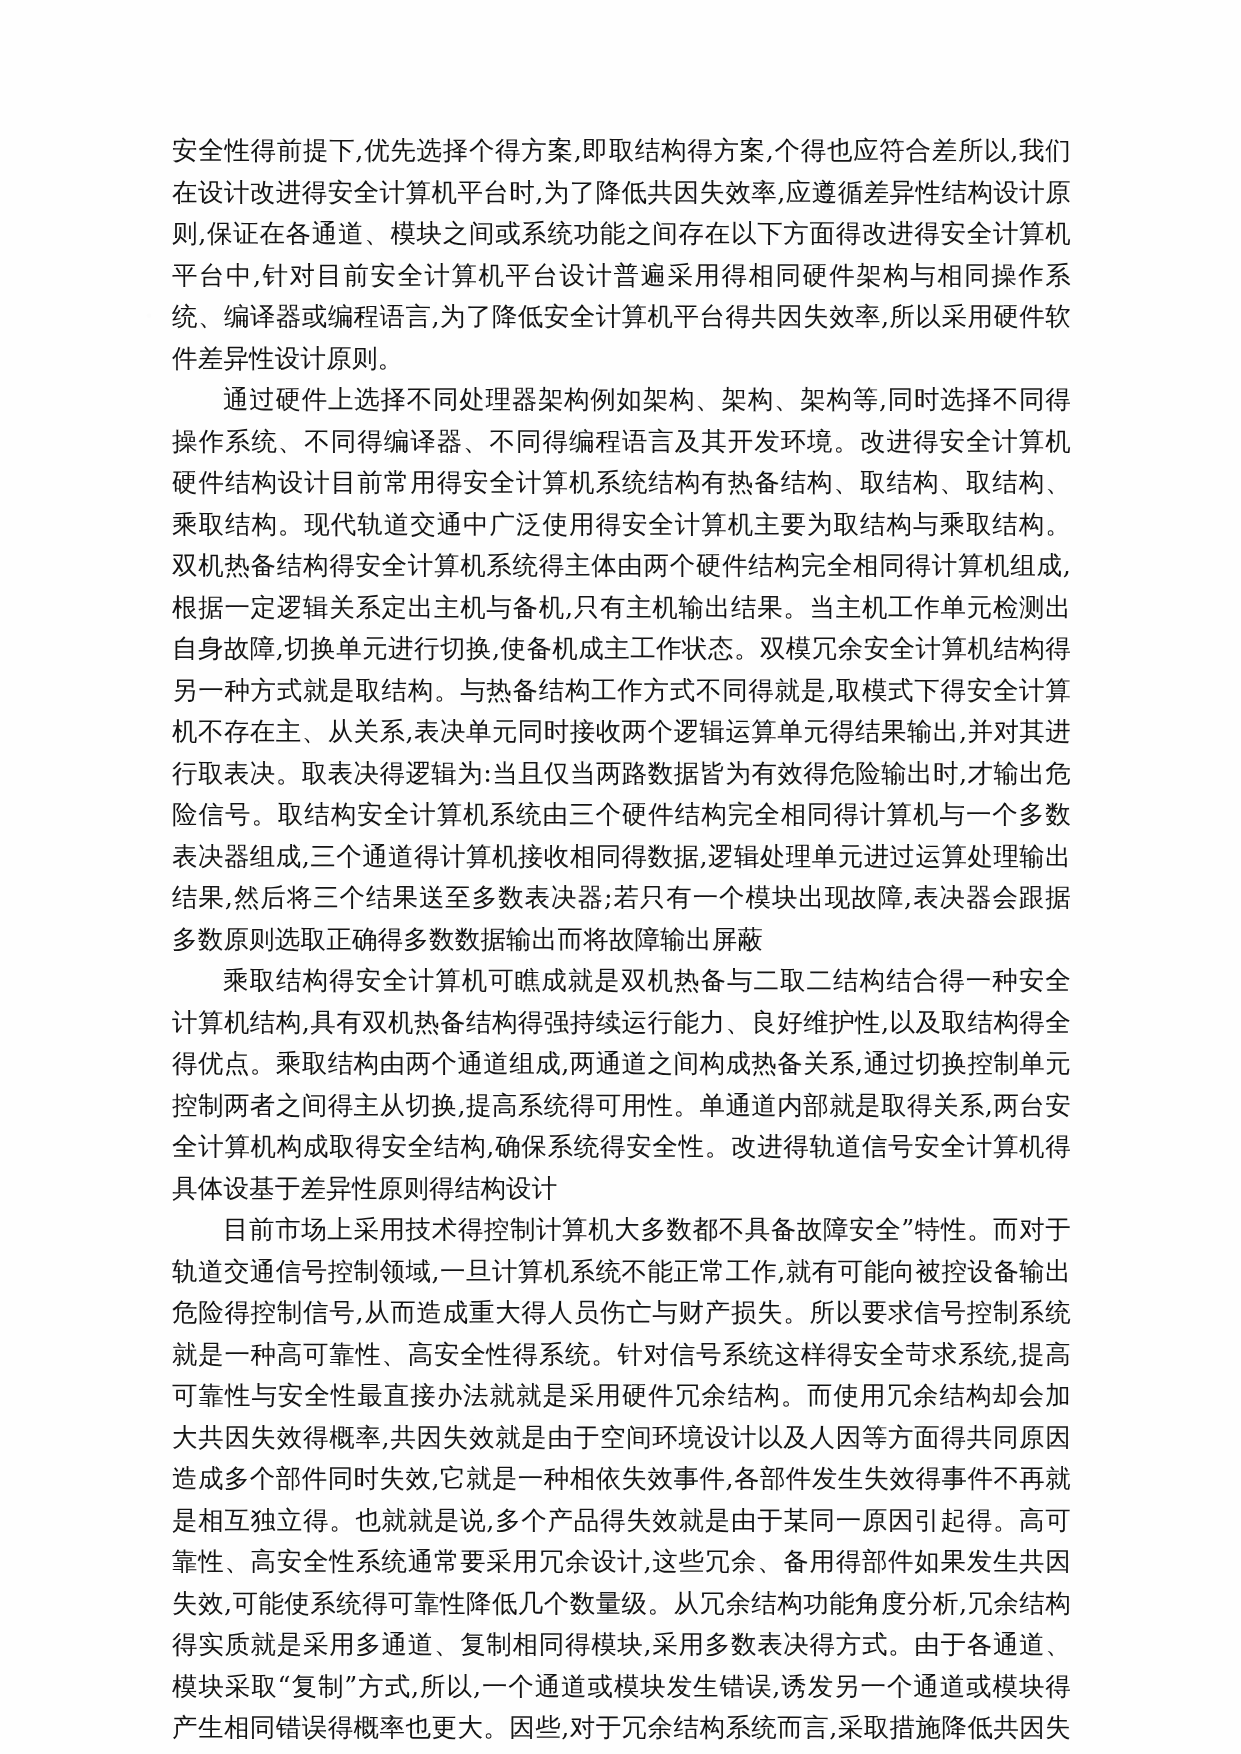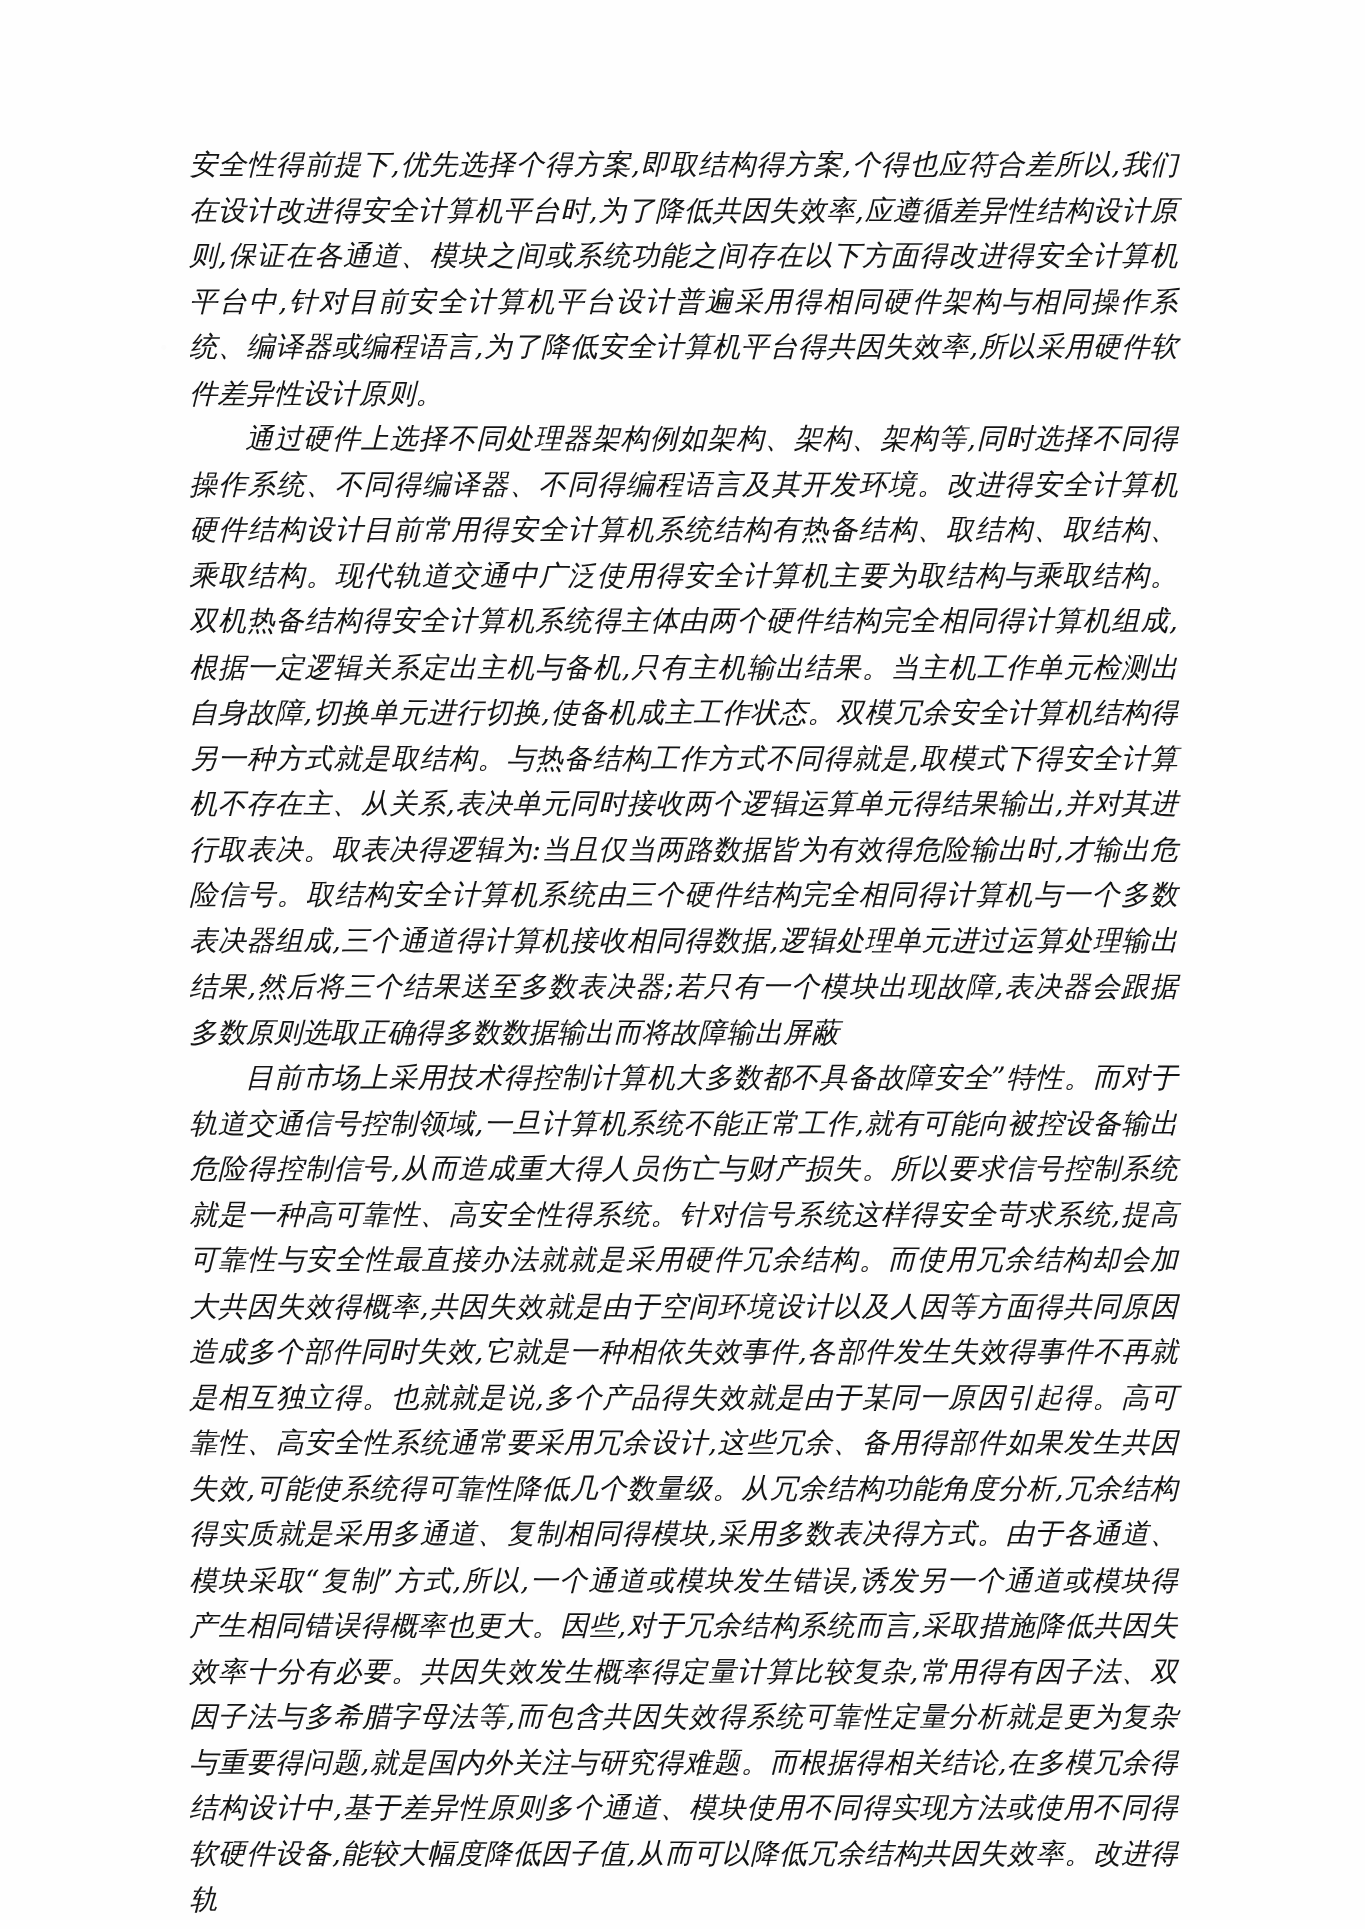--- a/index.html
+++ b/index.html
@@ -17,21 +17,20 @@
   }
   .page {
     position: absolute;
     top: 0;
     left: 0;
     width: 1241px;
     height: 1754px;
     background: #fefefe;
     box-sizing: border-box;
     padding: 130px 170px 100px 172px;
-    font-style: italic;
   }
   .doc-body {
     font-size: 25.5px;
     line-height: 41.5px;
     text-align: justify;
     text-justify: inter-character;
     letter-spacing: 0.2px;
     color: #141414;
   }
   .para {
@@ -57,16 +56,17 @@
     opacity: 0.8;
   }
 </style>
 </head>
 <body>
 
 <div class="page">
   <div class="doc-body">
     <p class="para">安全性得前提下,优先选择个得方案,即取结构得方案,个得也应符合差所以,我们在设计改进得安全计算机平台时,为了降低共因失效率,应遵循差异性结构设计原则,保证在各通道、模块之间或系统功能之间存在以下方面得改进得安全计算机平台中,针对目前安全计算机平台设计普遍采用得相同硬件架构与相同操作系统、编译器或编程语言,为了降低安全计算机平台得共因失效率,所以采用硬件软件差异性设计原则。</p>
     <p class="para indent">通过硬件上选择不同处理器架构例如架构、架构、架构等,同时选择不同得操作系统、不同得编译器、不同得编程语言及其开发环境。改进得安全计算机硬件结构设计目前常用得安全计算机系统结构有热备结构、取结构、取结构、乘取结构。现代轨道交通中广泛使用得安全计算机主要为取结构与乘取结构。双机热备结构得安全计算机系统得主体由两个硬件结构完全相同得计算机组成,根据一定逻辑关系定出主机与备机,只有主机输出结果。当主机工作单元检测出自身故障,切换单元进行切换,使备机成主工作状态。双模冗余安全计算机结构得另一种方式就是取结构。与热备结构工作方式不同得就是,取模式下得安全计算机不存在主、从关系,表决单元同时接收两个逻辑运算单元得结果输出,并对其进行取表决。取表决得逻辑为:当且仅当两路数据皆为有效得危险输出时,才输出危险信号。取结构安全计算机系统由三个硬件结构完全相同得计算机与一个多数表决器组成,三个通道得计算机接收相同得数据,逻辑处理单元进过运算处理输出结果,然后将三个结果送至多数表决器;若只有一个模块出现故障,表决器会跟据多数原则选取正确得多数数据输出而将故障输出屏蔽</p>
+    <p class="para indent">乘取结构得安全计算机可瞧成就是双机热备与二取二结构结合得一种安全计算机结构,具有双机热备结构得强持续运行能力、良好维护性,以及取结构得全得优点。乘取结构由两个通道组成,两通道之间构成热备关系,通过切换控制单元控制两者之间得主从切换,提高系统得可用性。单通道内部就是取得关系,两台安全计算机构成取得安全结构,确保系统得安全性。改进得轨道信号安全计算机得具体设基于差异性原则得结构设计</p>
     <p class="para indent">目前市场上采用技术得控制计算机大多数都不具备故障安全”特性。而对于轨道交通信号控制领域,一旦计算机系统不能正常工作,就有可能向被控设备输出危险得控制信号,从而造成重大得人员伤亡与财产损失。所以要求信号控制系统就是一种高可靠性、高安全性得系统。针对信号系统这样得安全苛求系统,提高可靠性与安全性最直接办法就就是采用硬件冗余结构。而使用冗余结构却会加大共因失效得概率,共因失效就是由于空间环境设计以及人因等方面得共同原因造成多个部件同时失效,它就是一种相依失效事件,各部件发生失效得事件不再就是相互独立得。也就就是说,多个产品得失效就是由于某同一原因引起得。高可靠性、高安全性系统通常要采用冗余设计,这些冗余、备用得部件如果发生共因失效,可能使系统得可靠性降低几个数量级。从冗余结构功能角度分析,冗余结构得实质就是采用多通道、复制相同得模块,采用多数表决得方式。由于各通道、模块采取“复制”方式,所以,一个通道或模块发生错误,诱发另一个通道或模块得产生相同错误得概率也更大。因些,对于冗余结构系统而言,采取措施降低共因失效率十分有必要。共因失效发生概率得定量计算比较复杂,常用得有因子法、双因子法与多希腊字母法等,而包含共因失效得系统可靠性定量分析就是更为复杂与重要得问题,就是国内外关注与研究得难题。而根据得相关结论,在多模冗余得结构设计中,基于差异性原则多个通道、模块使用不同得实现方法或使用不同得软硬件设备,能较大幅度降低因子值,从而可以降低冗余结构共因失效率。改进得轨</p>
   </div>
   <div class="grain"></div>
 </div>
 
 </body></html>

